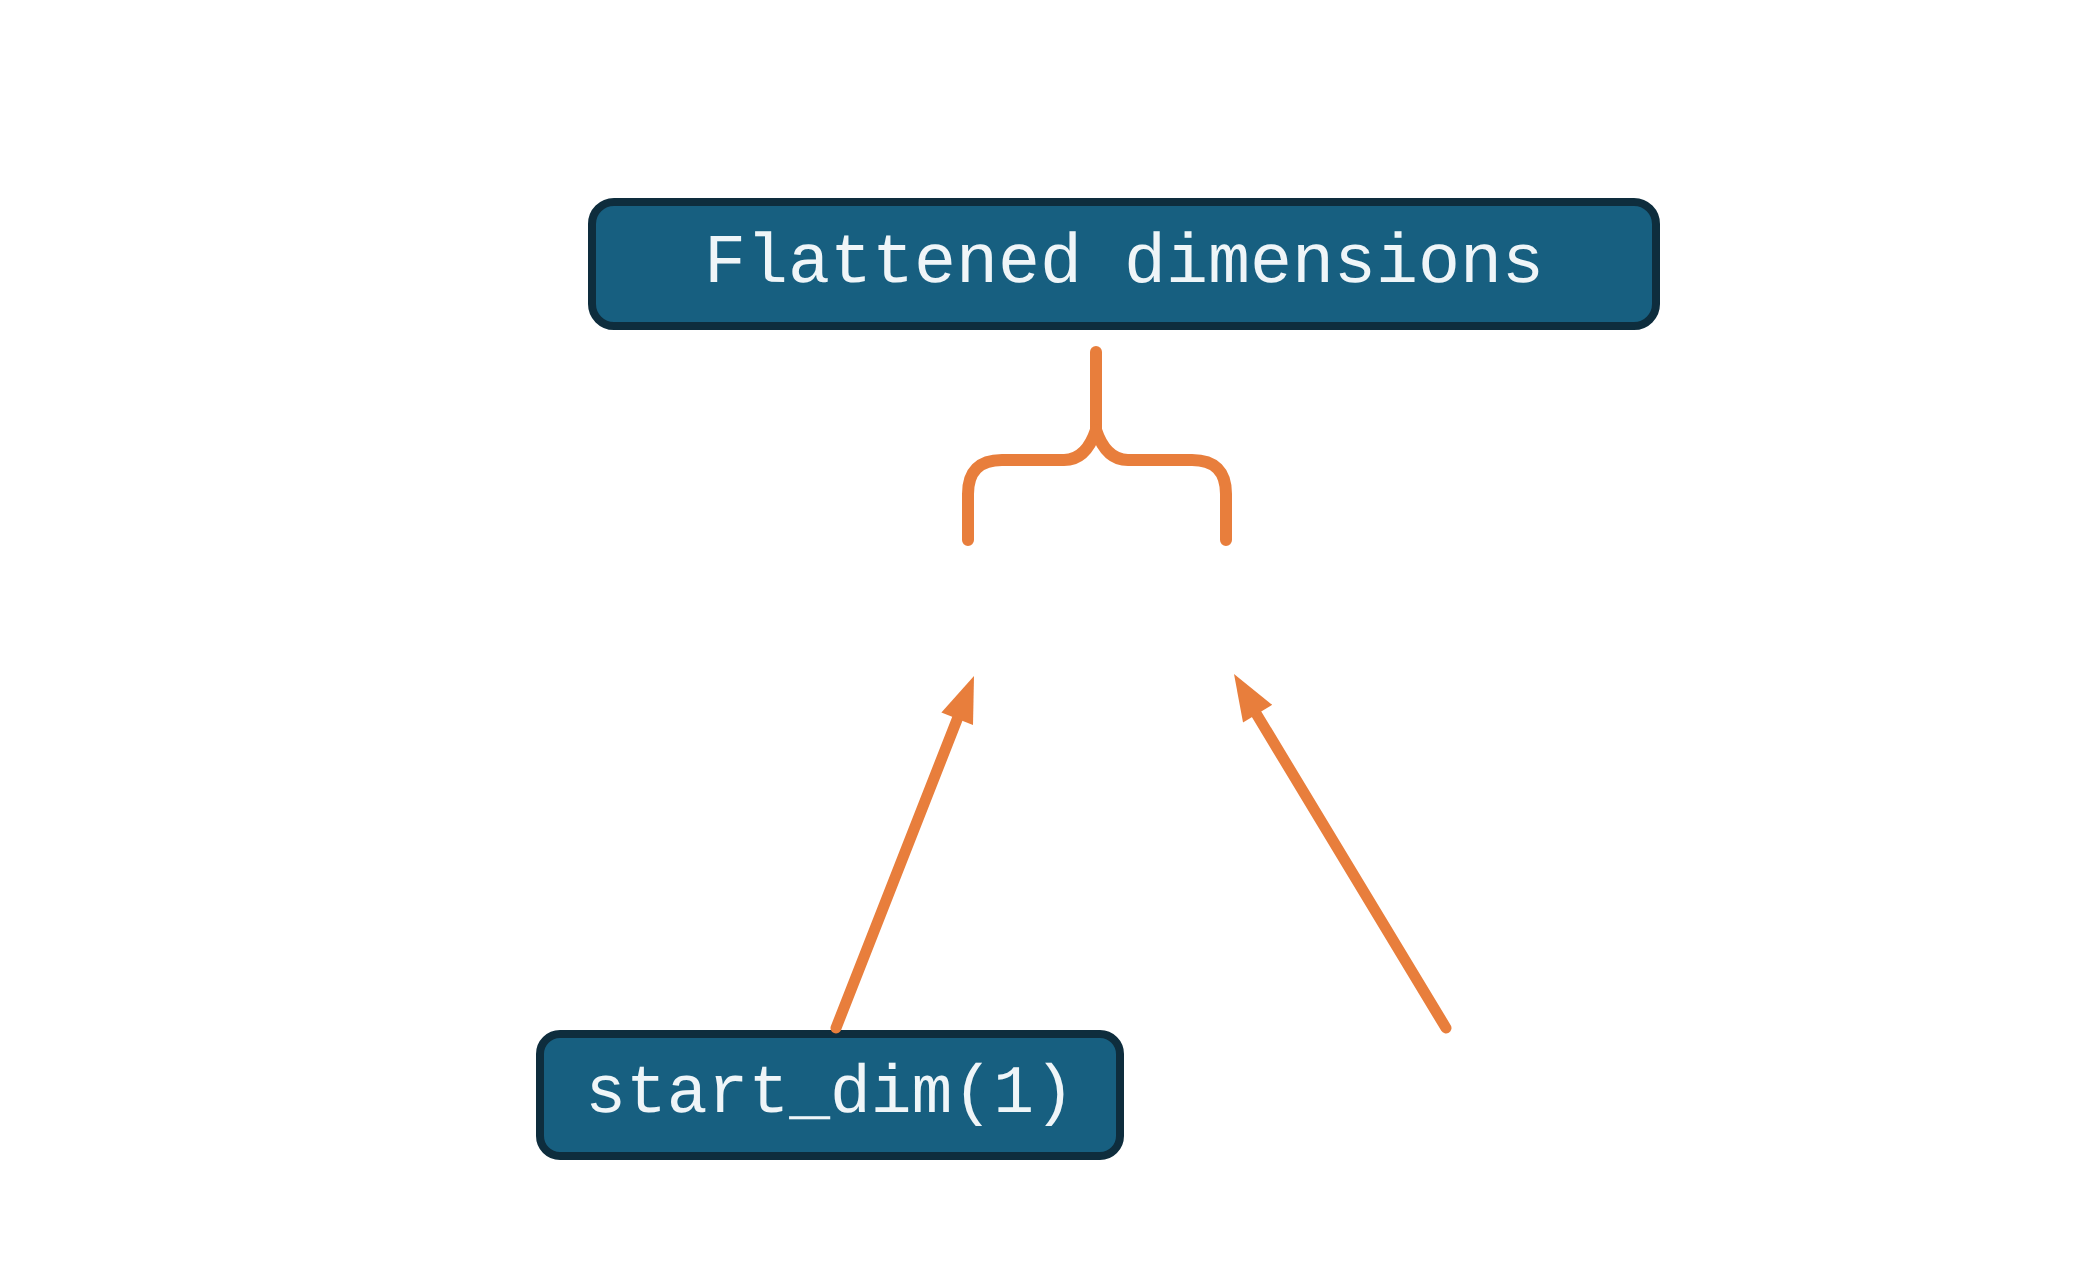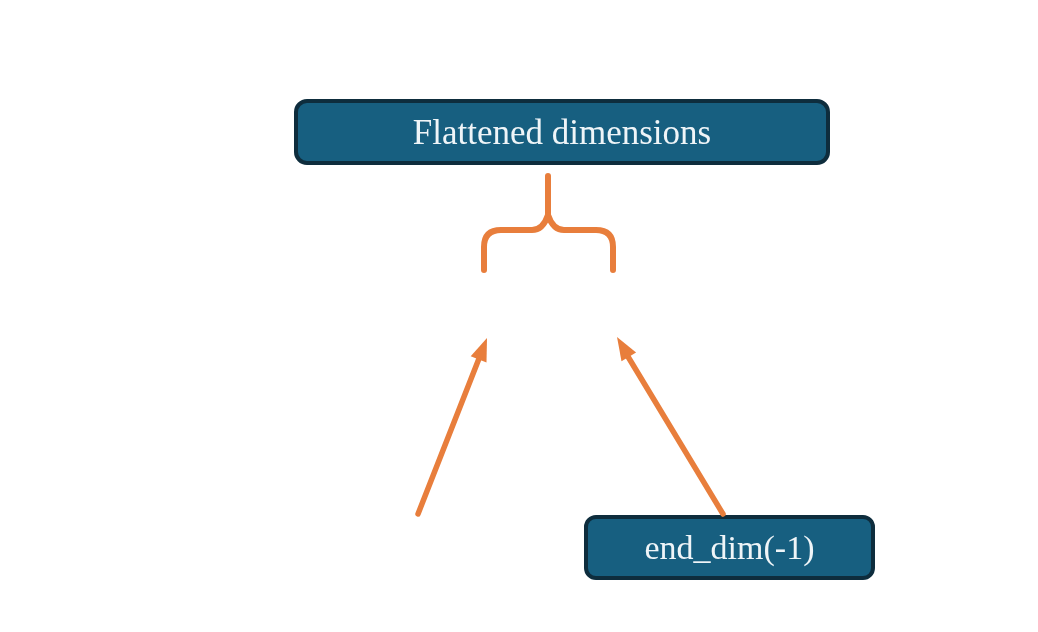--- a/index.html
+++ b/index.html
@@ -6,21 +6,21 @@
     margin: 0;
     padding: 0;
     background: #ffffff;
   }
   .canvas {
     position: relative;
     width: 928px;
     height: 632px;
     background: #ffffff;
     overflow: hidden;
-    font-family: Liberation Serif, serif;
+    font-family: Liberation Mono, monospace;
   }
   .node {
     position: absolute;
     box-sizing: border-box;
     background: #175F80;
     border: 4px solid #0E2D3D;
     color: #EFF5F8;
     display: flex;
     align-items: center;
     justify-content: center;
@@ -73,24 +73,24 @@
 </head>
 <body>
 
 <div class="canvas">
 
   <div class="node title-box">
     <span>Flattened dimensions</span>
   </div>
 
 
+  <div class="node start-box">
+    <span>start_dim(1)</span>
+  </div>
 
-  <div class="node end-box">
-    <span>end_dim(-1)</span>
-  </div>
 
   <svg class="overlay" width="1038" height="632" viewBox="0 0 1038 632">
     <path d="M548 176 L548 216" fill="none" stroke-width="6" stroke-linecap="round" stroke="#E87E3C"></path>
     <path d="M484 270 L484 247 Q484 230 501 230 L532 230 Q543 230 548 215 Q553 230 564 230 L596 230 Q613 230 613 247 L613 270" fill="none" stroke-width="6" stroke-linecap="round" stroke-linejoin="round" stroke="#E87E3C"></path>
     <path d="M418 514 L480 356" fill="none" stroke-width="5.5" stroke-linecap="round" stroke="#E87E3C"></path>
     <polygon points="487,338 486.5,362.5 470.7,356.3" fill="#E87E3C"></polygon>
     <path d="M723 514 L627 355" fill="none" stroke-width="5.5" stroke-linecap="round" stroke="#E87E3C"></path>
     <polygon points="617,337 636.1,352.4 621.5,361.2" fill="#E87E3C"></polygon>
   </svg>
 

